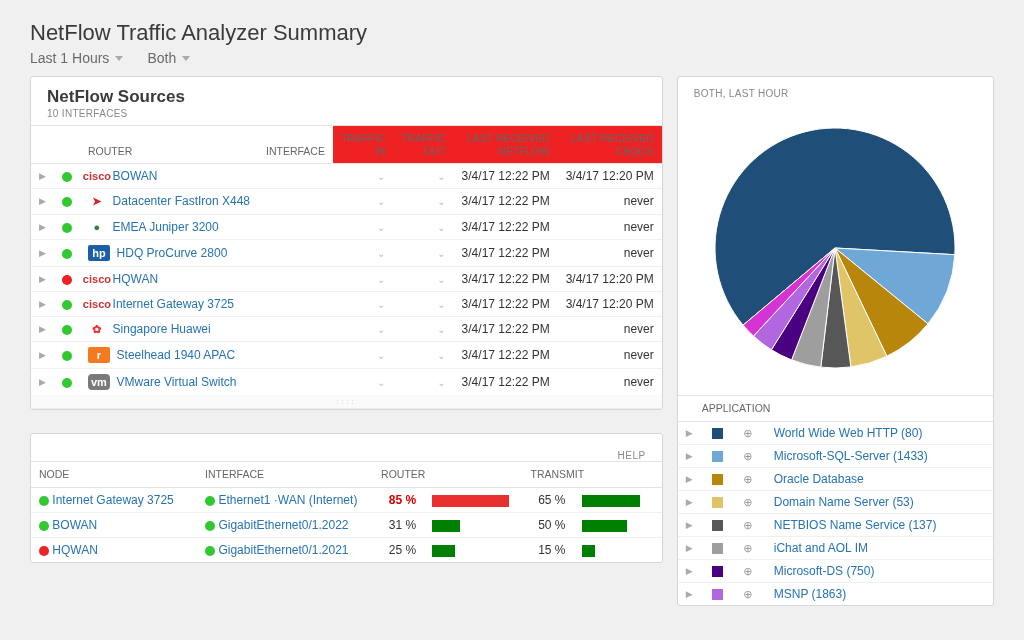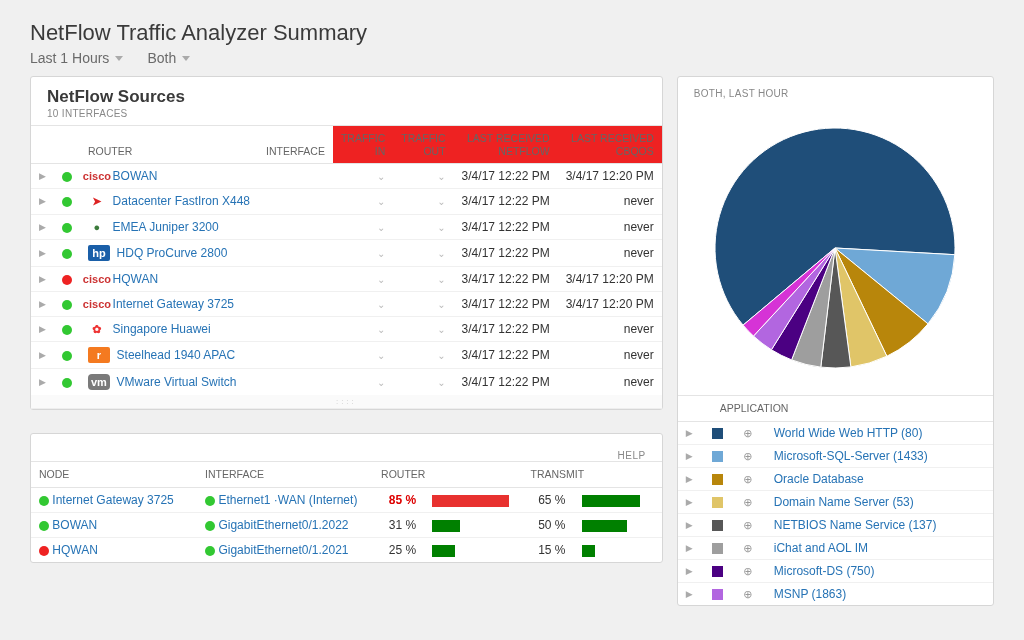--- a/index.html
+++ b/index.html
@@ -24,21 +24,21 @@
 .g{background:#32c832}
 .r{background:#e22}
 .link{color:#2673b5;cursor:pointer}
 .vicon{width:18px;height:14px;display:inline-flex;align-items:center;justify-content:center;font-size:11px;font-weight:700}
 .chev{color:#bbb;font-size:10px;cursor:pointer}
 .right-al{text-align:right}
 .help{float:right;font-size:10px;color:#888;letter-spacing:.5px;cursor:pointer;margin-top:6px}
 .handle{text-align:center;color:#ccc;font-size:8px;letter-spacing:3px;padding:2px 0;cursor:row-resize;background:#fafafa;border-bottom:1px solid #eee}
 .right{width:320px}
 .pie-wrap{display:flex;justify-content:center;padding:8px 0 12px 0}
-.legend thead th{padding-left:42px}
+.legend thead th{padding-left:24px}
 .legend tbody td{padding:4px 8px}
 .sw{width:11px;height:11px;display:inline-block;vertical-align:middle}
 .app-icon{width:12px;height:12px;display:inline-flex;align-items:center;justify-content:center;color:#999;font-size:11px;vertical-align:middle}
 .util-bar{height:12px;display:inline-block;vertical-align:middle}
 .pct{font-size:12px}
 .pct.bad{color:#d00;font-weight:700}
 .col-node{width:170px}
 .col-iface{width:170px}
 </style>
 </head>

